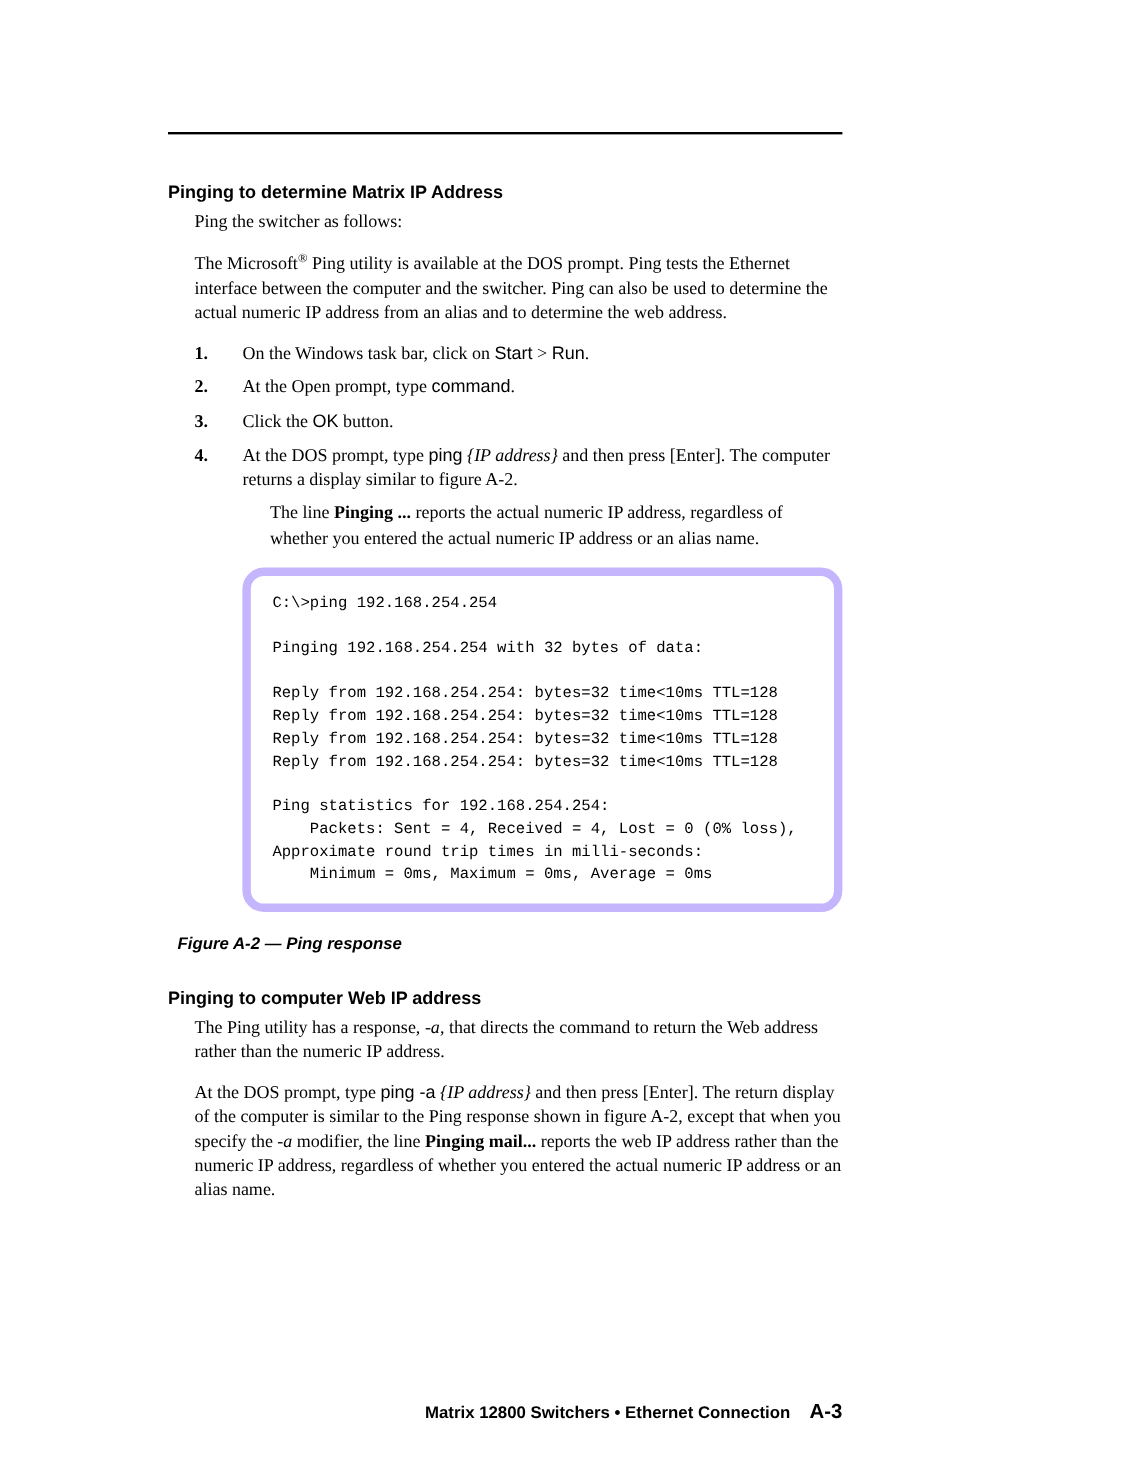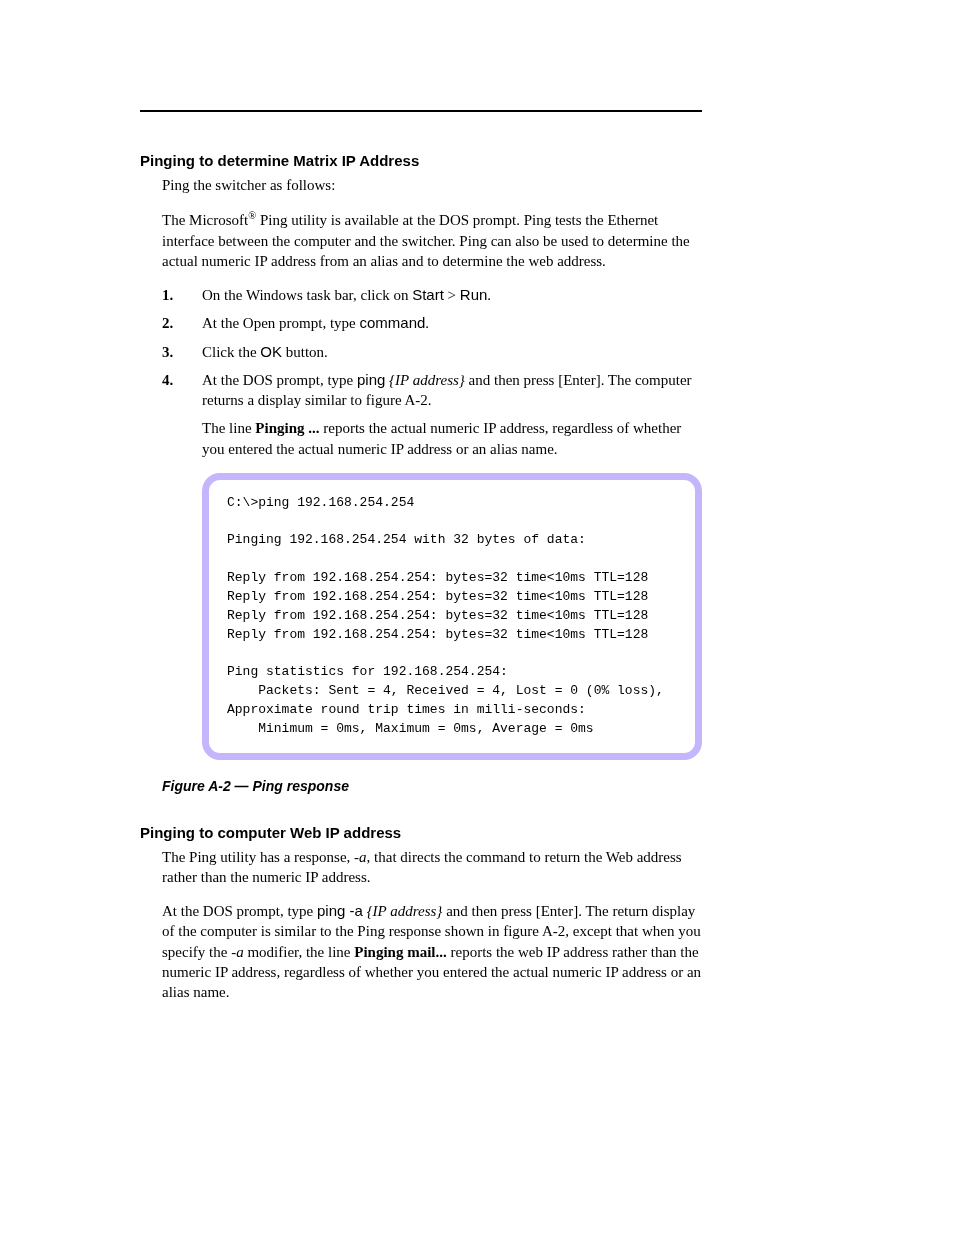--- a/index.html
+++ b/index.html
@@ -46,21 +46,21 @@
   }
   .ol-num {
     font-weight: bold;
     width: 40px;
     flex-shrink: 0;
   }
   .ol-text {
     flex: 1;
   }
   .sub-block {
-    margin-left: 62px;
+    margin-left: 85px;
     margin-bottom: 14px;
     line-height: 1.35;
   }
   .bold {
     font-weight: bold;
   }
   .italic {
     font-style: italic;
   }
   .code-box {
@@ -73,21 +73,21 @@
     font-family: "Courier New", Courier, monospace;
     font-size: 13px;
     line-height: 1.45;
     white-space: pre;
   }
   .fig-caption {
     font-family: Arial, Helvetica, sans-serif;
     font-weight: bold;
     font-style: italic;
     font-size: 14px;
-    margin-left: 22px;
+    margin-left: 8px;
     margin-bottom: 30px;
   }
   .footer {
     position: absolute;
     bottom: 48px;
     right: 120px;
     font-family: Arial, Helvetica, sans-serif;
     font-size: 14px;
   }
   .footer .pg {
@@ -165,13 +165,16 @@
   <div class="section-heading">Pinging to computer Web IP address</div>
 
   <div class="body-block">
     <span>The Ping utility has a response, </span><span class="italic">-a</span><span>, that directs the command to return the Web address rather than the numeric IP address.</span>
   </div>
 
   <div class="body-block">
     <span>At the DOS prompt, type </span><span class="sans-bold">ping -a</span><span> </span><span class="italic">{IP address}</span><span> and then press [Enter].  The return display of the computer is similar to the Ping response shown in figure A-2, except that when you specify the </span><span class="italic">-a</span><span> modifier, the line </span><span class="bold">Pinging mail...</span><span> reports the web IP address rather than the numeric IP address, regardless of whether you entered the actual numeric IP address or an alias name.</span>
   </div>
 
+  <div class="footer">
+    <span class="bold">Matrix 12800 Switchers • Ethernet Connection</span><span class="pg">A-3</span>
+  </div>
 </div>
 
 </body></html>

